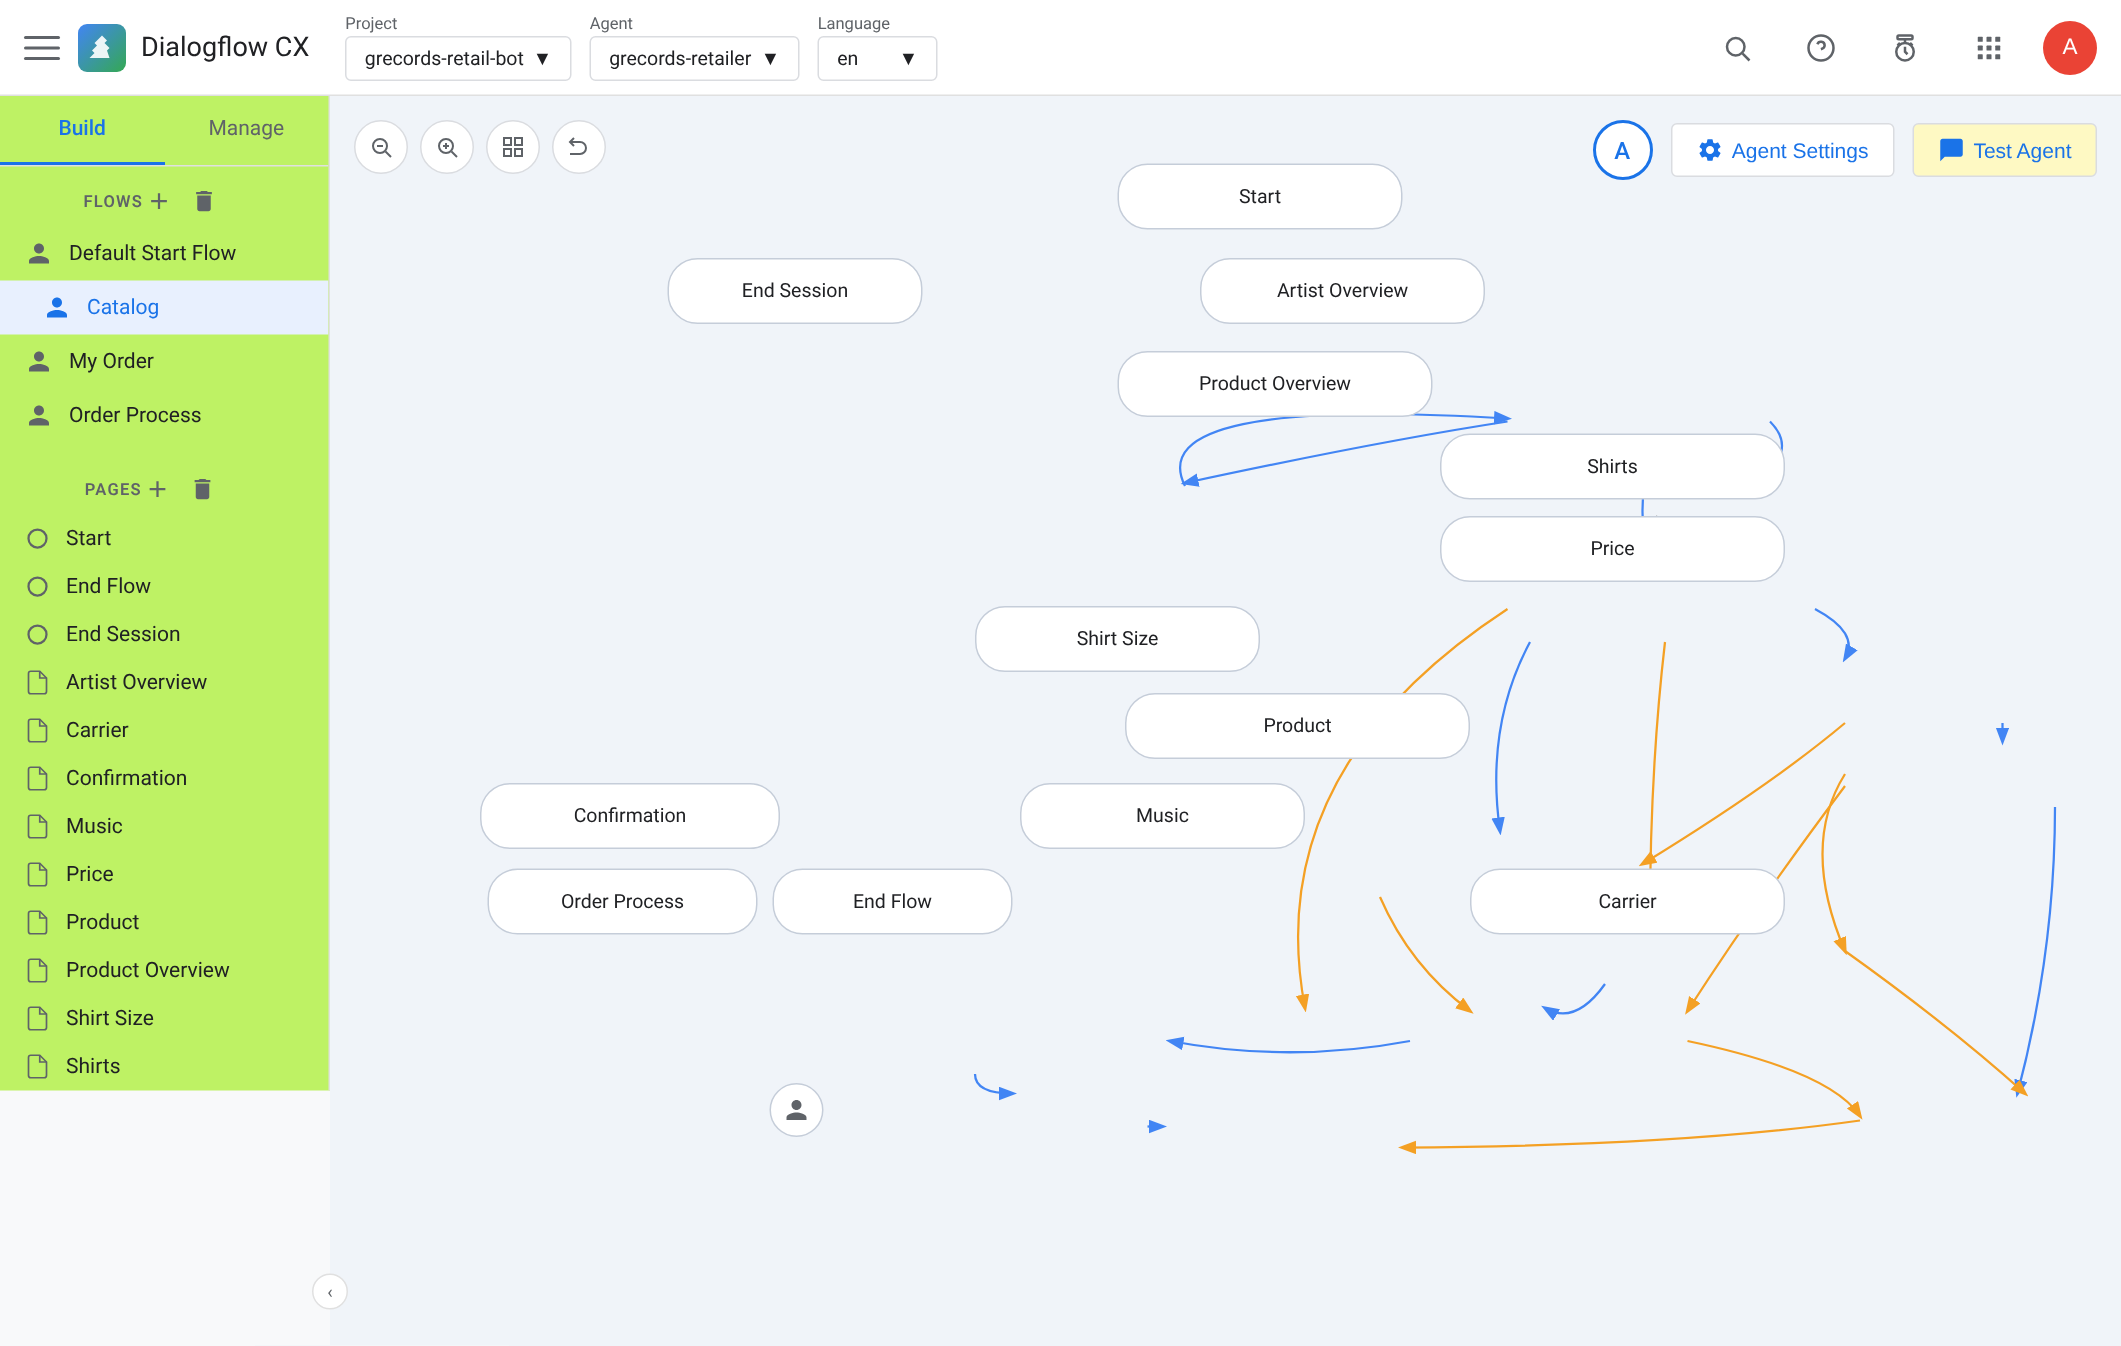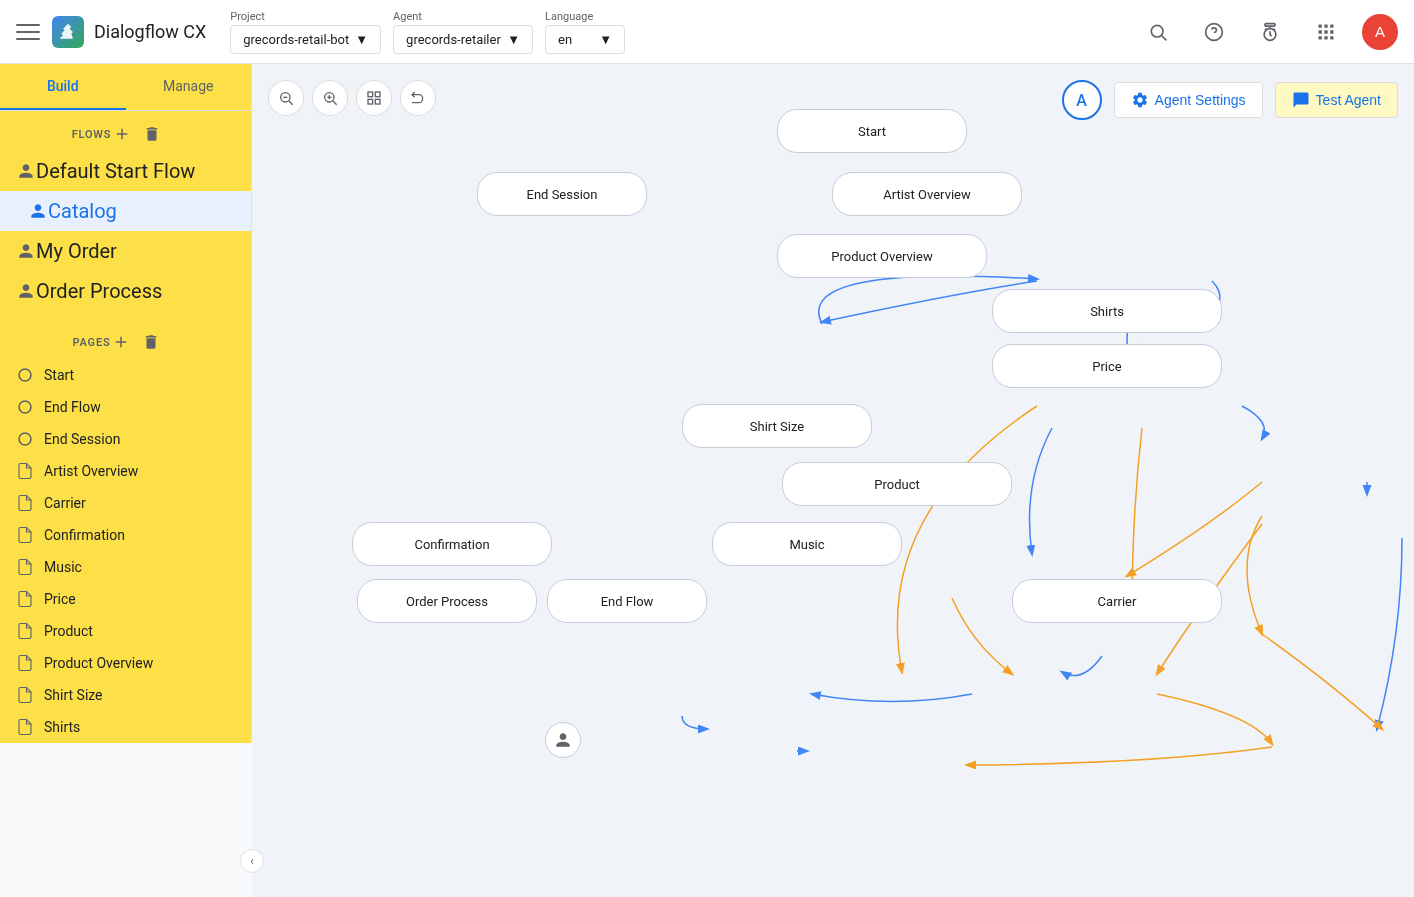--- a/index.html
+++ b/index.html
@@ -37,40 +37,40 @@
     .nav-spacer { flex: 1; }
     .nav-icons { display: flex; align-items: center; gap: 16px; }
     .nav-icon-btn { width: 40px; height: 40px; border-radius: 50%; display: flex; align-items: center; justify-content: center; cursor: pointer; color: #5f6368; font-size: 20px; border: none; background: transparent; }
     .avatar-btn { width: 36px; height: 36px; border-radius: 50%; background: #ea4335; color: #fff; display: flex; align-items: center; justify-content: center; font-size: 15px; font-weight: 500; cursor: pointer; border: none; }
 
     
     .main-area { display: flex; flex: 1; overflow: hidden; }
 
     
     .sidebar {
-      width: 252px;
-      background: #fde047;
+      width: 220px;
+      background: #bef264;
       border-right: 1px solid #e0e0e0;
       display: flex;
       flex-direction: column;
       flex-shrink: 0;
       overflow-y: auto;
     }
     .sidebar-tabs { display: flex; border-bottom: 1px solid #e0e0e0; }
     .sidebar-tab { flex: 1; padding: 14px 0; text-align: center; font-size: 14px; color: #5f6368; cursor: pointer; border-bottom: 2px solid transparent; }
     .sidebar-tab.active { color: #1a73e8; border-bottom: 2px solid #1a73e8; font-weight: 500; }
     .sidebar-section-header {
       display: flex; align-items: center; justify-content: center;
       padding: 12px 16px 6px 0; color: #5f6368; font-size: 11px; font-weight: 600; letter-spacing: 0.8px; text-transform: uppercase;
     }
     .sidebar-section-actions { display: flex; gap: 8px; }
     .icon-btn-sm { background: none; border: none; cursor: pointer; color: #5f6368; font-size: 18px; padding: 2px; display: flex; align-items: center; }
     .flow-item {
-      display: flex; align-items: center; 
-      padding: 8px 16px; cursor: pointer; border-radius: 0; font-size: 20px; color: #202124;
+      display: flex; align-items: center; gap: 10px;
+      padding: 8px 16px; cursor: pointer; border-radius: 0; font-size: 14px; color: #202124;
     }
     .flow-item.active { background: #e8f0fe; color: #1a73e8; padding-left: 28px; }
     .flow-item .flow-icon { width: 20px; height: 20px; color: #5f6368; }
     .flow-item.active .flow-icon { color: #1a73e8; }
     .page-item {
       display: flex; align-items: center; gap: 10px;
       padding: 7px 16px; cursor: pointer; font-size: 14px; color: #202124;
     }
     .page-icon { width: 18px; height: 18px; color: #5f6368; flex-shrink: 0; }
     .sidebar-collapse-btn {

